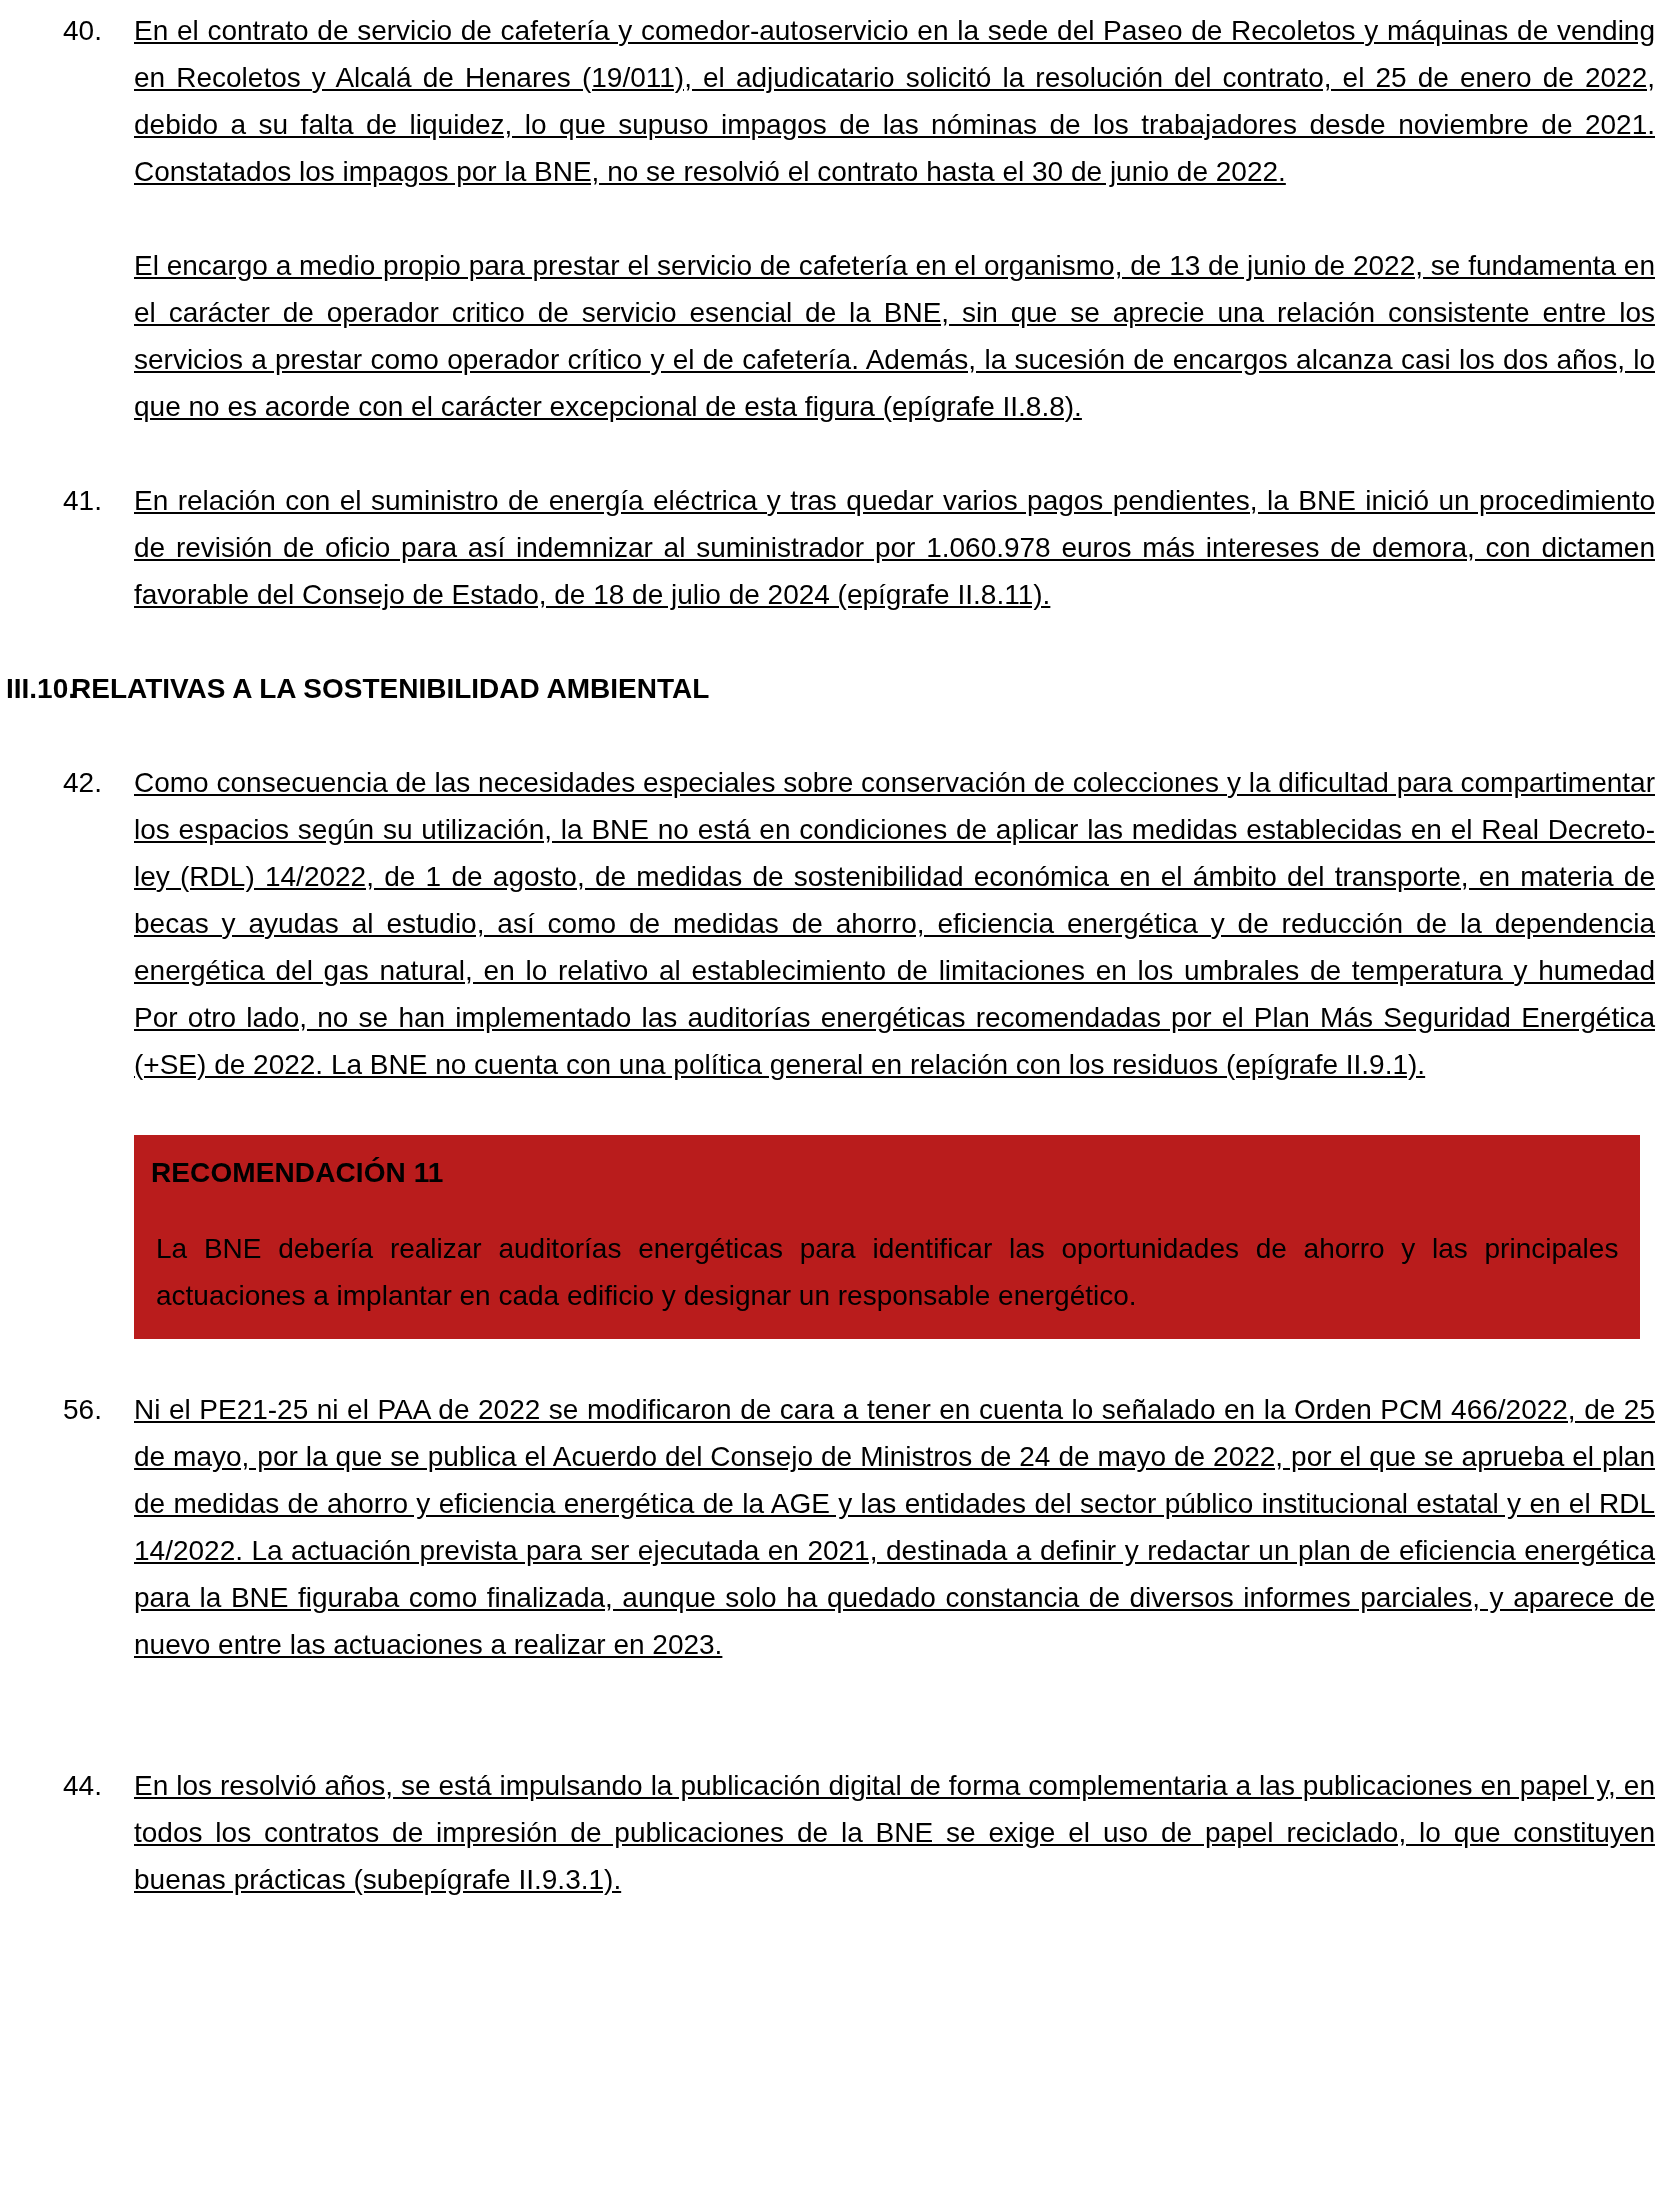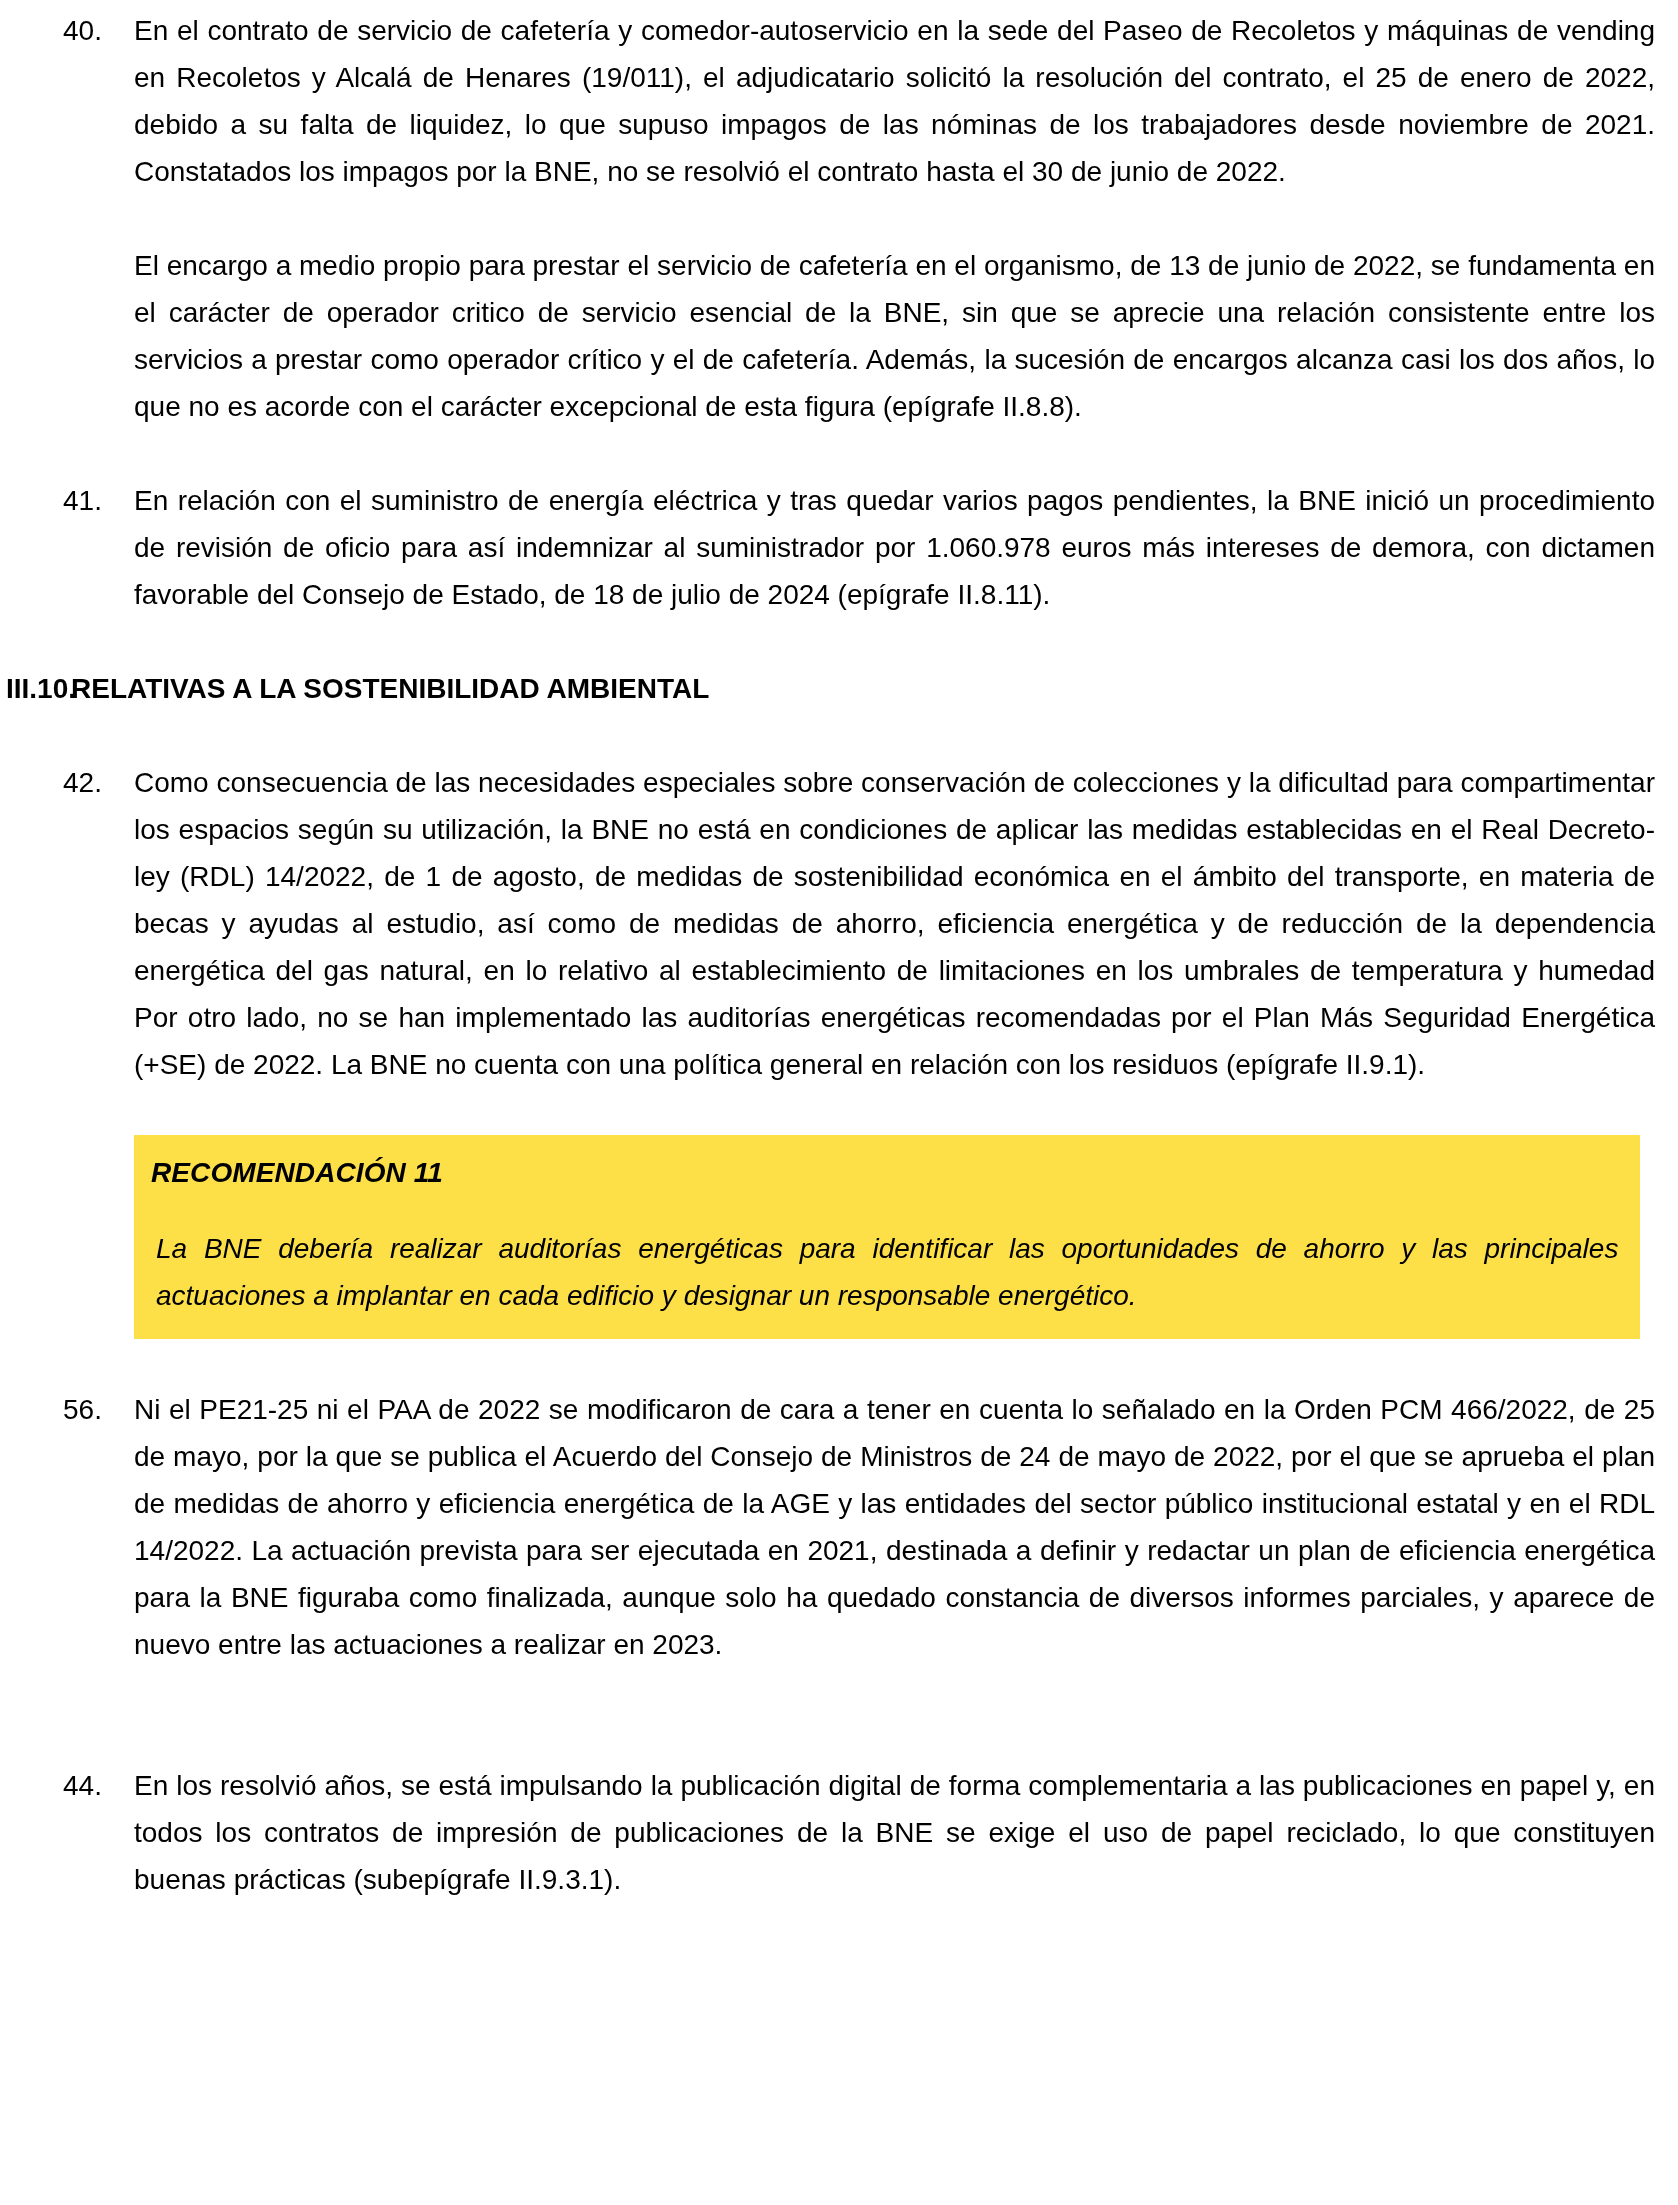--- a/index.html
+++ b/index.html
@@ -44,20 +44,21 @@
     min-width: 0;
   }
 
   p.para {
     margin: 0;
     font-size: 28px;
     line-height: 47px;
     text-align: justify;
     text-justify: inter-word;
     hyphens: none;
+    text-decoration: underline;
   }
 
   .gap-para {
     height: 47px;
   }
 
   .gap-item {
     height: 47px;
   }
 
@@ -76,25 +77,24 @@
     flex: 0 0 auto;
     width: 65px;
     text-align: left;
   }
   .section-heading .sh-text {
     flex: 1 1 auto;
   }
 
   
   .reco-box {
-    background: #fde047;
+    background: #b91c1c;
     margin: 0 14.6px 0 71px;
     padding: 14px 17px 15.4px 17px;
     box-sizing: border-box;
-    font-style: italic;
   }
   .reco-title {
     margin: 0;
     font-size: 28px;
     font-weight: bold;
     line-height: 47px;
     letter-spacing: 0.1px;
   }
   .reco-spacer {
     height: 24px;

